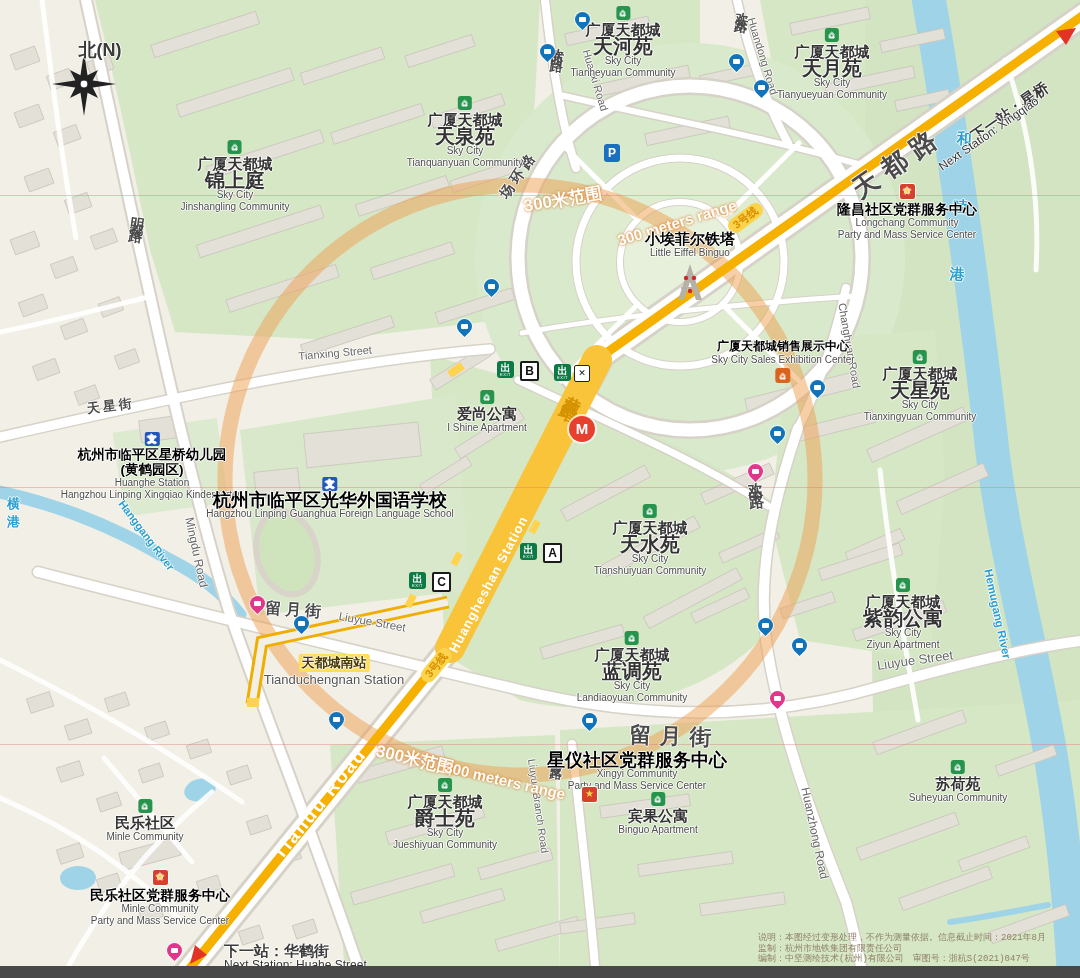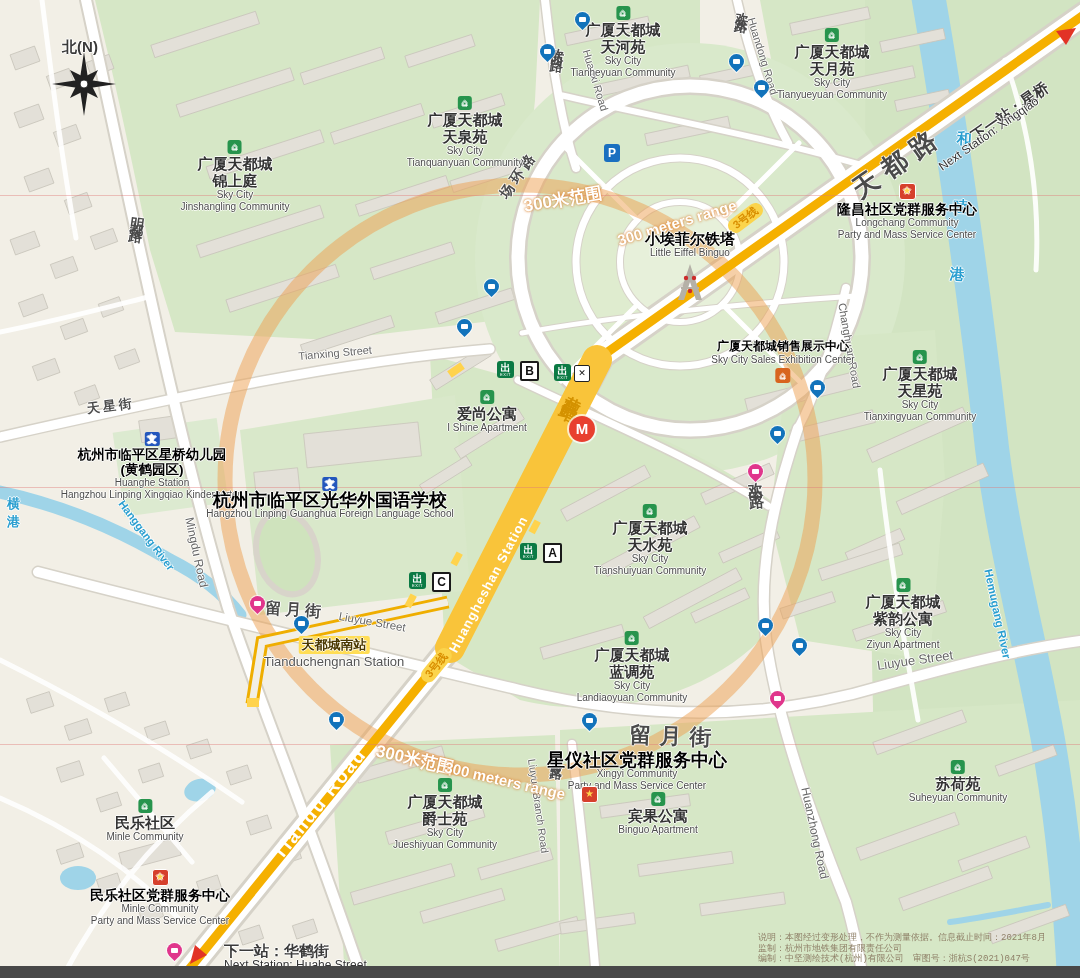--- a/index.html
+++ b/index.html
@@ -6,21 +6,21 @@
   #map{position:relative;width:1080px;height:978px;overflow:hidden;background:#f2efe6;
        font-family:"Liberation Sans","DejaVu Sans",sans-serif;}
   #map svg{position:absolute;left:0;top:0;}
   .lbl{position:absolute;white-space:nowrap;color:#3a3a3a;
        text-shadow:-1px 0 0 rgba(255,255,255,.85),1px 0 0 rgba(255,255,255,.85),0 -1px 0 rgba(255,255,255,.85),0 1px 0 rgba(255,255,255,.85);}
   .ctr{transform:translateX(-50%);text-align:center;}
   .og{transform-origin:left top;}
   .poi{position:absolute;transform:translateX(-50%);text-align:center;white-space:nowrap;
        text-shadow:-1px 0 0 rgba(255,255,255,.85),1px 0 0 rgba(255,255,255,.85),0 -1px 0 rgba(255,255,255,.85),0 1px 0 rgba(255,255,255,.85);}
   .zh1{font-weight:bold;font-size:15px;line-height:17px;color:#333;}
-  .zh2{font-weight:bold;font-size:15px;line-height:17px;color:#333;}
+  .zh2{font-weight:bold;font-size:20px;line-height:17px;color:#333;}
   .en1{font-size:10px;line-height:11.5px;color:#4c4c4c;}
   .road-zh{font-weight:bold;color:#4a4a4a;}
   .road-en{color:#666;}
   .river-t{color:#2a9fd0;font-weight:bold;}
   .vtext{writing-mode:vertical-rl;text-orientation:upright;}
   .cicon{width:14px;height:14px;background:#27944d;border-radius:3px;color:#fff;font-size:10px;line-height:14px;text-align:center;margin:0 auto 1px auto;}
   .sicon{width:15px;height:14px;background:#2356bd;border-radius:2px;color:#fff;font-weight:bold;font-size:9px;line-height:14px;text-align:center;margin:0 auto 1px auto;}
   .picon{width:15px;height:15px;background:#d6402c;border:1px solid #fff;border-radius:3px;color:#ffd34d;font-size:10px;line-height:14px;text-align:center;margin:1px auto;}
   .oicon{width:15px;height:15px;background:#d8641e;border-radius:3px;color:#fff;font-size:10px;line-height:15px;text-align:center;margin:2px auto;}
   .exit{position:absolute;width:17px;height:17px;background:#0b7a44;border-radius:3px;color:#fff;
@@ -263,21 +263,21 @@
     </g>
 
     <polygon points="1076,28 1066,45 1056,31" fill="#e23326"></polygon>
     <polygon points="190,964 195,945 207,955" fill="#e23326"></polygon>
   </svg>
 
   <div class="gridline" style="top:195px"></div>
   <div class="gridline" style="top:487px"></div>
   <div class="gridline" style="top:744px"></div>
 
-  <div class="lbl ctr" style="left:80px;top:38px;font-weight:bold;font-size:15px">北(N)</div>
+  <div class="lbl ctr" style="left:100px;top:38px;font-weight:bold;font-size:18px">北(N)</div>
 
   <div class="lbl road-zh og" style="left:845px;top:178px;font-size:26px;letter-spacing:9px;transform:rotate(-35deg)">天都路</div>
   <div class="lbl og" style="left:268px;top:850px;font-weight:bold;font-size:19px;letter-spacing:2px;color:#fff;text-shadow:none;transform:rotate(-51deg)">Tiandu Road</div>
   <div class="lbl road-zh vtext" style="left:130px;top:206px;font-size:14px;letter-spacing:6px;transform:rotate(8deg)">明都路</div>
   <div class="lbl road-en og" style="left:196px;top:516px;font-size:12px;transform:rotate(78deg)">Mingdu Road</div>
   <div class="lbl road-zh og" style="left:86px;top:400px;font-size:13px;letter-spacing:3px;transform:rotate(-7deg)">天星街</div>
   <div class="lbl road-en og" style="left:298px;top:350px;font-size:11px;transform:rotate(-5deg)">Tianxing Street</div>
   <div class="lbl road-zh vtext" style="left:549px;top:38px;font-size:13.5px;letter-spacing:5px;transform:rotate(6deg)">欢西路</div>
   <div class="lbl road-en og" style="left:592px;top:48px;font-size:11px;transform:rotate(73deg)">Huanxi Road</div>
   <div class="lbl road-zh vtext" style="left:734px;top:2px;font-size:13px;letter-spacing:4px;transform:rotate(8deg)">欢东路</div>
@@ -335,21 +335,21 @@
   <div class="lbl og" style="left:968px;top:130px;font-weight:bold;font-size:15px;transform:rotate(-35deg)">下一站：星桥</div>
   <div class="lbl og" style="left:936px;top:162px;font-size:12px;color:#333;transform:rotate(-35deg)">Next Station: Xingqiao</div>
   <div class="lbl" style="left:224px;top:942px;font-weight:bold;font-size:15px">下一站：华鹤街</div>
   <div class="lbl" style="left:224px;top:958px;font-size:12px;color:#333">Next Station: Huahe Street</div>
 
   <div class="poi" style="left:690px;top:231px">
     <div style="font-weight:bold;font-size:15px;line-height:16px">小埃菲尔铁塔</div>
     <div class="en1">Little Eiffel Binguo</div>
   </div>
 
-  <div class="poi" style="left:334px;top:635px">
+  <div class="poi" style="left:334px;top:653px">
     <div><span class="busstop-zh">天都城南站</span></div>
     <div class="busstop-en">Tianduchengnan Station</div>
   </div>
 
   <div class="poi" style="left:783px;top:338px">
     <div style="font-weight:bold;font-size:12px;line-height:16px">广厦天都城销售展示中心</div>
     <div class="en1">Sky City Sales Exhibition Center</div>
     <div class="oicon">⌂</div>
   </div>
 

